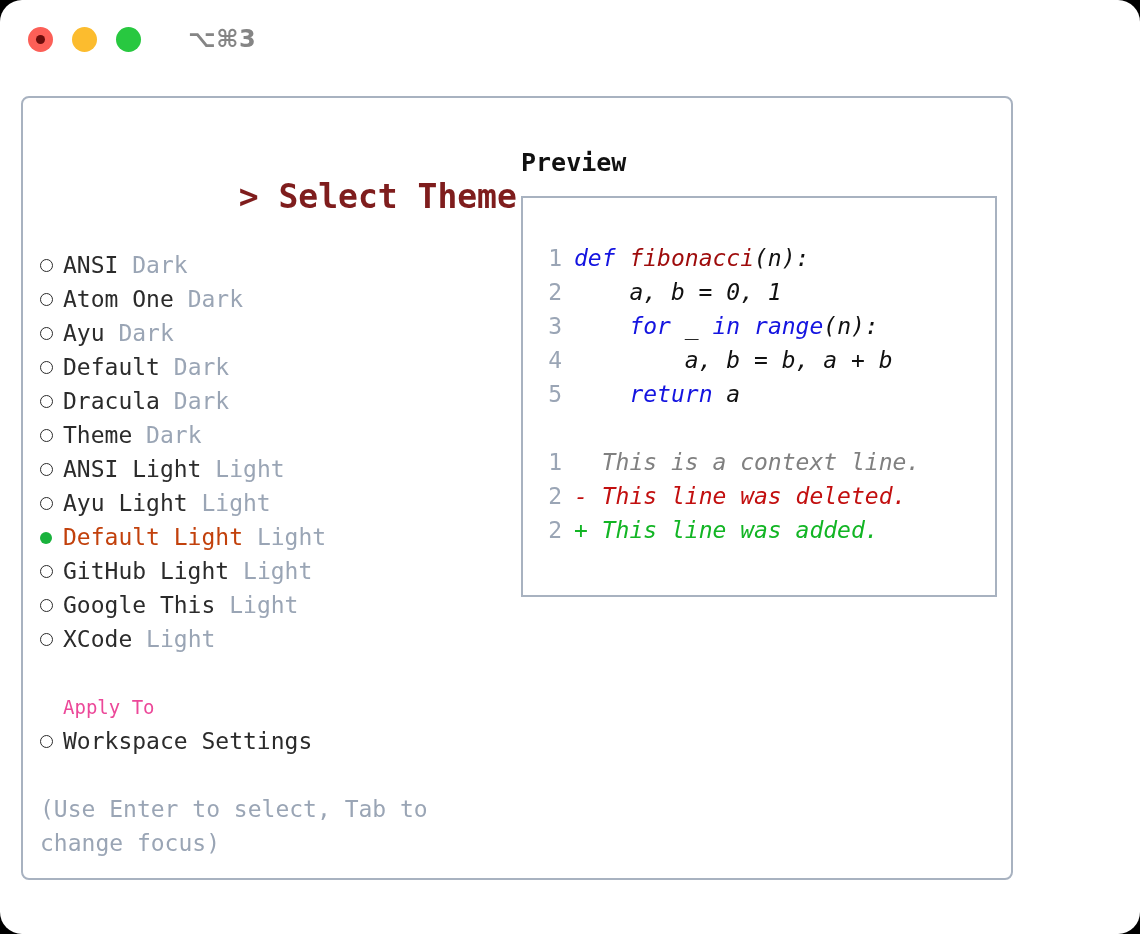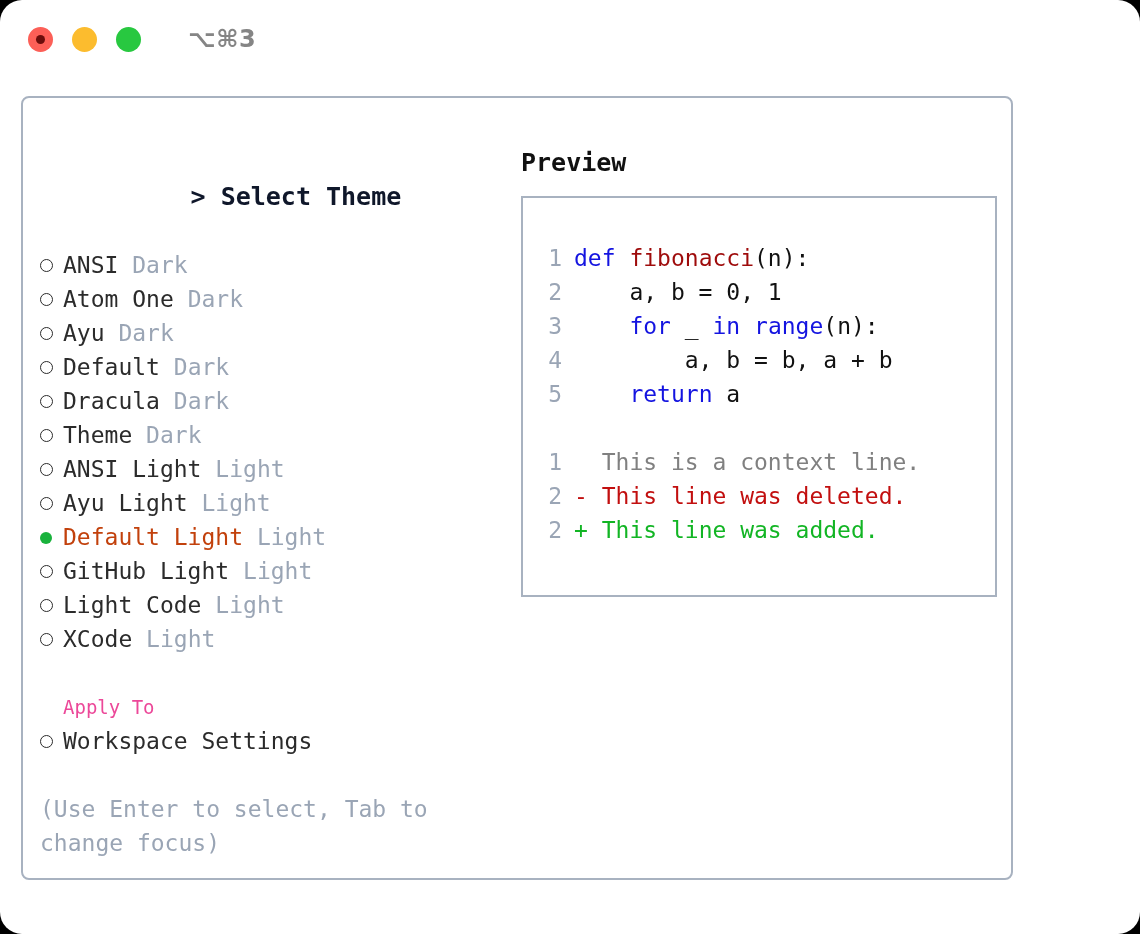--- a/index.html
+++ b/index.html
@@ -97,23 +97,23 @@
     left: 17px;
     top: 48px;
     width: 440px;
   }
 
   .mono {
     font-family: "DejaVu Sans Mono", "Liberation Mono", monospace;
   }
 
   #theme-heading {
-    font-size: 25px;
+    font-size: 33px;
     font-weight: bold;
-    color: #0f172a;
+    color: #7f1d1d;
     line-height: 34px;
     white-space: pre;
   }
 
   .theme-row {
     display: flex;
     align-items: center;
     line-height: 34px;
     font-size: 23px;
     white-space: pre;
@@ -201,21 +201,21 @@
     white-space: pre;
   }
   .gutter {
     display: inline-block;
     width: 28px;
     flex: 0 0 28px;
     text-align: right;
     color: #9aa5b5;
     margin-right: 12px;
   }
-  .code-text { white-space: pre; }
+  .code-text { white-space: pre; font-style: italic; }
   .tok-kw   { color: #1414e0; }
   .tok-fn   { color: #9e0b0b; }
   .tok-plain{ color: #111111; }
   .diff-context { color: #808080; }
   .diff-del     { color: #c20f0f; }
   .diff-add     { color: #12b524; }
   .code-blank { height: 34px; }
 </style>
 </head>
 <body>
@@ -244,21 +244,21 @@
             <div class="theme-row"><span class="bullet"><span class="bullet-dot hollow"></span></span><span class="theme-name">ANSI</span><span> </span><span class="theme-tag">Dark</span></div>
             <div class="theme-row"><span class="bullet"><span class="bullet-dot hollow"></span></span><span class="theme-name">Atom One</span><span> </span><span class="theme-tag">Dark</span></div>
             <div class="theme-row"><span class="bullet"><span class="bullet-dot hollow"></span></span><span class="theme-name">Ayu</span><span> </span><span class="theme-tag">Dark</span></div>
             <div class="theme-row"><span class="bullet"><span class="bullet-dot hollow"></span></span><span class="theme-name">Default</span><span> </span><span class="theme-tag">Dark</span></div>
             <div class="theme-row"><span class="bullet"><span class="bullet-dot hollow"></span></span><span class="theme-name">Dracula</span><span> </span><span class="theme-tag">Dark</span></div>
             <div class="theme-row"><span class="bullet"><span class="bullet-dot hollow"></span></span><span class="theme-name">Theme</span><span> </span><span class="theme-tag">Dark</span></div>
             <div class="theme-row"><span class="bullet"><span class="bullet-dot hollow"></span></span><span class="theme-name">ANSI Light</span><span> </span><span class="theme-tag">Light</span></div>
             <div class="theme-row"><span class="bullet"><span class="bullet-dot hollow"></span></span><span class="theme-name">Ayu Light</span><span> </span><span class="theme-tag">Light</span></div>
             <div class="theme-row selected"><span class="bullet"><span class="bullet-dot filled"></span></span><span class="theme-name">Default Light</span><span> </span><span class="theme-tag">Light</span></div>
             <div class="theme-row"><span class="bullet"><span class="bullet-dot hollow"></span></span><span class="theme-name">GitHub Light</span><span> </span><span class="theme-tag">Light</span></div>
-            <div class="theme-row"><span class="bullet"><span class="bullet-dot hollow"></span></span><span class="theme-name">Light Code</span><span> </span><span class="theme-tag">Light</span></div>
+            <div class="theme-row"><span class="bullet"><span class="bullet-dot hollow"></span></span><span class="theme-name">Google This</span><span> </span><span class="theme-tag">Light</span></div>
             <div class="theme-row"><span class="bullet"><span class="bullet-dot hollow"></span></span><span class="theme-name">XCode</span><span> </span><span class="theme-tag">Light</span></div>
           </div>
 
         <div class="spacer-row"></div>
 
         <div id="apply-heading" class="mono">Apply To</div>
 
         <div id="apply-list" class="mono">
             <div class="theme-row"><span class="bullet"><span class="bullet-dot hollow"></span></span><span class="theme-name">Workspace Settings</span></div>
           </div>

